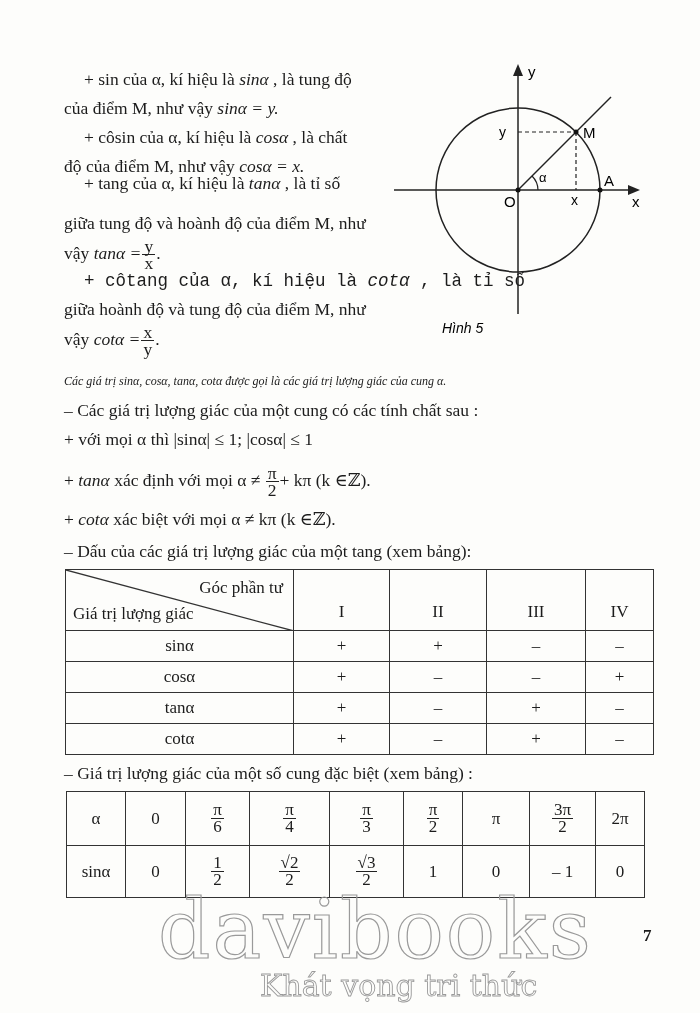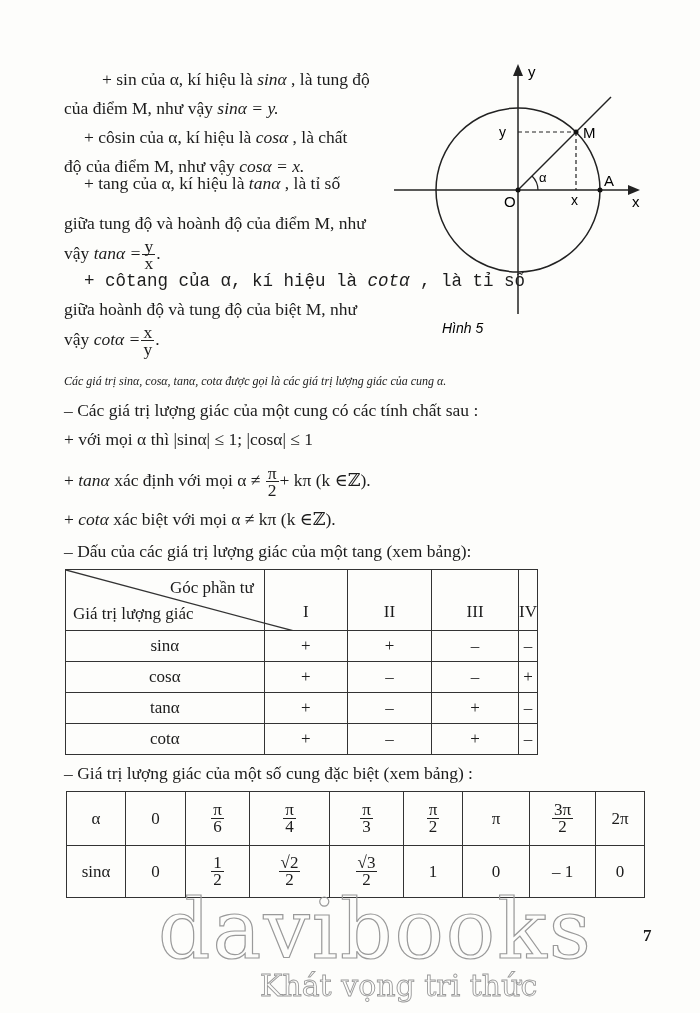--- a/index.html
+++ b/index.html
@@ -13,21 +13,21 @@
   .frac .den { display:block; padding:0 2px; }
   svg text { font-family:"Liberation Sans","DejaVu Sans",sans-serif; }
   table { border-collapse:collapse; position:absolute; }
   td { border:1.4px solid #333; text-align:center; font-size:17px; padding:0; }
   .diag { position:relative; }
   .wm { position:absolute; color:transparent; -webkit-text-stroke:1.2px #9a9a9a; font-family:"DejaVu Serif",serif; }
 </style>
 </head>
 <body>
 
-<div class="t" style="left:102px;top:68px;">
+<div class="t" style="left:84px;top:68px;">
   <span>+ sin của α, kí hiệu là </span><span class="it">sinα</span><span> , là tung độ</span>
 </div>
 <div class="t" style="left:64px;top:97px;">
   <span>của điểm M, như vậy </span><span class="it">sinα = y.</span>
 </div>
 
 <div class="t" style="left:84px;top:126px;">
   <span>+ côsin của α, kí hiệu là </span><span class="it">cosα</span><span> , là chất</span>
 </div>
 <div class="t" style="left:64px;top:155px;">
@@ -38,21 +38,21 @@
   <span>+ tang của α, kí hiệu là </span><span class="it">tanα</span><span> , là tỉ số</span>
 </div>
 <div class="t" style="left:64px;top:212px;">giữa tung độ và hoành độ của điểm M, như</div>
 <div class="t" style="left:64px;top:236px;line-height:34px;">
   <span>vậy </span><span class="it">tanα =</span><span class="frac"><span class="num">y</span><span class="den">x</span></span>.
 </div>
 
 <div class="t" style="left:84px;top:270px;font-family:Liberation Mono, monospace;">
   <span>+ côtang của α, kí hiệu là </span><span class="it">cotα</span><span> , là tỉ số</span>
 </div>
-<div class="t" style="left:64px;top:298px;">giữa hoành độ và tung độ của biệt M, như</div>
+<div class="t" style="left:64px;top:298px;">giữa hoành độ và tung độ của điểm M, như</div>
 <div class="t" style="left:64px;top:322px;line-height:34px;">
   <span>vậy </span><span class="it">cotα =</span><span class="frac"><span class="num">x</span><span class="den">y</span></span>.
 </div>
 
 <svg class="abs" style="left:380px;top:55px;" width="280" height="300" viewBox="380 55 280 300">
   <circle cx="518" cy="190" r="82" fill="none" stroke="#222" stroke-width="1.5"></circle>
   <line x1="394" y1="190" x2="632" y2="190" stroke="#222" stroke-width="1.5"></line>
   <polygon points="640,190 628,185 628,195" fill="#222"></polygon>
   <line x1="518" y1="314" x2="518" y2="73" stroke="#222" stroke-width="1.5"></line>
   <polygon points="518,64 513,76 523,76" fill="#222"></polygon>
@@ -79,21 +79,21 @@
 <div class="t" style="left:64px;top:428px;">+ với mọi α thì  |sinα| ≤ 1; |cosα| ≤ 1</div>
 
 <div class="t" style="left:64px;top:462px;line-height:36px;">
   <span>+ </span><span class="it">tanα</span><span> xác định với mọi  α ≠ </span><span class="frac"><span class="num">π</span><span class="den">2</span></span><span>+ kπ (k ∈ℤ).</span>
 </div>
 <div class="t" style="left:64px;top:508px;">
   <span>+ </span><span class="it">cotα</span><span> xác biệt với mọi  α ≠ kπ (k ∈ℤ).</span>
 </div>
 <div class="t" style="left:64px;top:540px;">– Dấu của các giá trị lượng giác của một tang (xem bảng):</div>
 
-<table style="left:65px;top:569px;width:473px;">
+<table style="left:65px;top:569px;width:589px;">
   <tbody>
       <tr style="height:61px;">
     <td class="diag" style="width:227px;">
       <svg style="position:absolute;left:0;top:0;" width="228" height="61">
             <line x1="0" y1="0" x2="228" y2="61" stroke="#333" stroke-width="1.3"></line>
           </svg>
       <span style="position:absolute;right:10px;top:8px;">Góc phần tư</span>
       <span style="position:absolute;left:7px;bottom:6px;">Giá trị lượng giác</span>
     </td>
     <td style="width:95px;vertical-align:bottom;padding-bottom:8px;">I</td>

